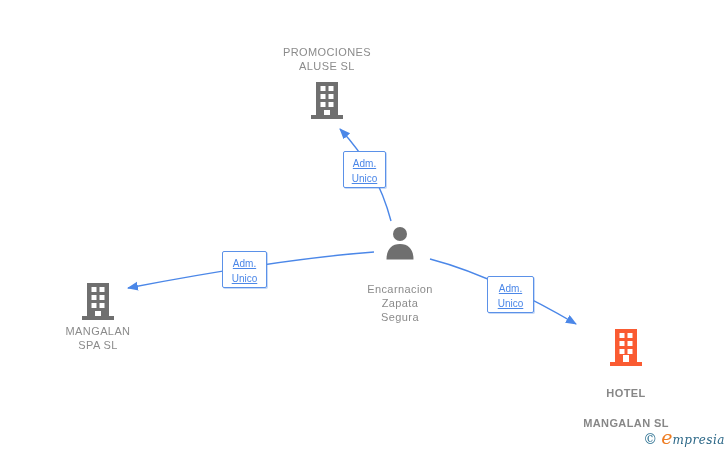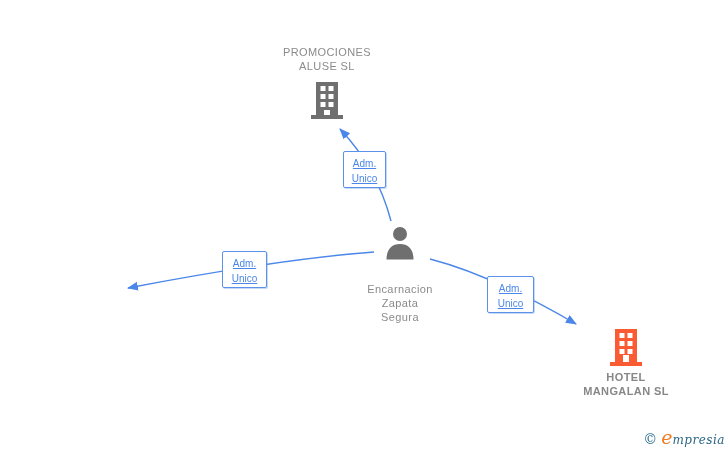--- a/index.html
+++ b/index.html
@@ -52,21 +52,21 @@
     padding-top: 4px;
     cursor: pointer;
     text-decoration: underline;
   }
   .chip-top   { left: 343px; top: 151px; width: 43px; height: 37px; }
   .chip-left  { left: 222px; top: 251px; width: 45px; height: 37px; }
   .chip-right { left: 487px; top: 276px; width: 47px; height: 37px; }
   .node-top    { left: 260px; top: 45px;  width: 134px; }
   .node-person { left: 330px; top: 226px; width: 140px; }
   .node-left   { left: 31px;  top: 283px; width: 134px; }
-  .node-right  { left: 559px; top: 329px; width: 134px; }
+  .node-right  { left: 559px; top: 329px; width: 134px; gap: 16px; }
   .logo {
     position: absolute;
     right: 3px;
     bottom: 2px;
     z-index: 2;
     font-family: "DejaVu Serif", serif;
     white-space: nowrap;
     text-decoration: none;
     cursor: pointer;
   }
@@ -115,20 +115,37 @@
         <path d="M17 18 C8 18 3.5 24 3.5 33.5 L30.5 33.5 C30.5 24 26 18 17 18 Z" fill="#6f6f6f"></path>
       </svg>
     </span>
     <div class="person-label">
       <div class="node-label">Encarnacion</div>
       <div class="node-label">Zapata</div>
       <div class="node-label">Segura</div>
     </div>
   </div>
 
+  <div class="node node-left">
+    <span class="icon-wrap gap-below">
+      <svg width="34" height="37" viewBox="0 0 34 37">
+        <rect x="1" y="33" width="32" height="4" fill="#6f6f6f"></rect>
+        <rect x="6" y="0" width="22" height="33" fill="#6f6f6f"></rect>
+        <rect x="10.5" y="4" width="5" height="5" fill="#ffffff"></rect>
+        <rect x="18.5" y="4" width="5" height="5" fill="#ffffff"></rect>
+        <rect x="10.5" y="12" width="5" height="5" fill="#ffffff"></rect>
+        <rect x="18.5" y="12" width="5" height="5" fill="#ffffff"></rect>
+        <rect x="10.5" y="20" width="5" height="5" fill="#ffffff"></rect>
+        <rect x="18.5" y="20" width="5" height="5" fill="#ffffff"></rect>
+        <rect x="14" y="28" width="6" height="5" fill="#ffffff"></rect>
+      </svg>
+    </span>
+    <div class="node-label">MANGALAN</div>
+    <div class="node-label">SPA SL</div>
+  </div>
 
   <div class="node node-right">
     <span class="icon-wrap gap-below">
       <svg width="34" height="37" viewBox="0 0 34 37">
         <rect x="1" y="33" width="32" height="4" fill="#fa5b32"></rect>
         <rect x="6" y="0" width="22" height="33" fill="#fa5b32"></rect>
         <rect x="10.5" y="4" width="5" height="5" fill="#ffffff"></rect>
         <rect x="18.5" y="4" width="5" height="5" fill="#ffffff"></rect>
         <rect x="10.5" y="12" width="5" height="5" fill="#ffffff"></rect>
         <rect x="18.5" y="12" width="5" height="5" fill="#ffffff"></rect>

